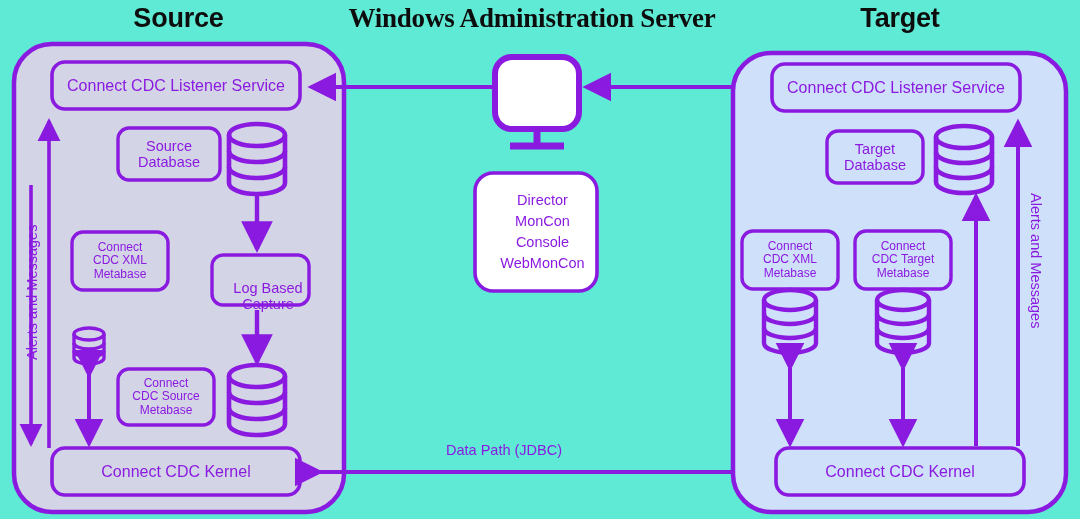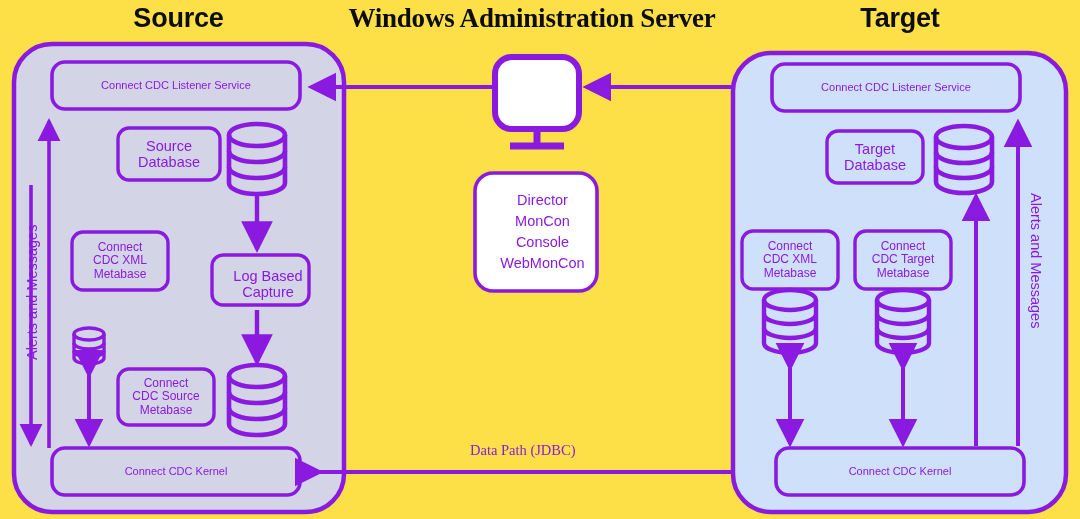--- a/index.html
+++ b/index.html
@@ -7,21 +7,21 @@
     padding: 0;
     background: #ffffff;
   }
   body {
     font-family: "Liberation Sans", sans-serif;
   }
   #stage {
     position: relative;
     width: 1080px;
     height: 519px;
-    background: #fde047;
+    background: #5eead4;
     overflow: hidden;
   }
   #svg-layer {
     position: absolute;
     left: 0;
     top: 0;
     width: 1080px;
     height: 519px;
   }
   .ttl {
@@ -39,21 +39,21 @@
     font-size: 14.5px;
     line-height: 1.12;
     text-align: center;
     white-space: pre;
     display: flex;
     align-items: center;
     justify-content: center;
     pointer-events: none;
   }
   .node-label.sm { font-size: 12px; }
-  .node-label.bigbox { font-size: 11px; }
+  .node-label.bigbox { font-size: 16px; }
   .edge-label {
     position: absolute;
     color: #8b1ae0;
     font-size: 14.5px;
     white-space: nowrap;
   }
   .vlabel {
     position: absolute;
     color: #8b1ae0;
     font-size: 14.5px;
@@ -179,21 +179,21 @@
   <div class="ttl" style="left:76px; top:3px; width:205px;">Source</div>
   <div class="ttl" style="left:262px; top:3px; width:540px;font-family:Liberation Serif, serif;">Windows Administration Server</div>
   <div class="ttl" style="left:800px; top:3px; width:200px;">Target</div>
 
   <div class="node-label bigbox" style="left:52px; top:62px; width:248px; height:47px;">Connect CDC Listener Service</div>
   <div class="node-label" style="left:118px; top:128px; width:102px; height:52px;">Source
 Database</div>
   <div class="node-label sm" style="left:72px; top:232px; width:96px; height:58px;">Connect
 CDC XML
 Metabase</div>
-  <div class="node-label" style="left:212px; top:259px; width:112px; height:50px;">Log Based
+  <div class="node-label" style="left:212px; top:271px; width:112px; height:50px;">Log Based
 Capture</div>
   <div class="node-label sm" style="left:118px; top:369px; width:96px; height:56px;">Connect
 CDC Source
 Metabase</div>
   <div class="node-label bigbox" style="left:52px; top:448px; width:248px; height:47px;">Connect CDC Kernel</div>
   <div class="vlabel up" style="left:24px; top:360px;">Alerts and Messages</div>
 
   <div class="node-label" style="left:475px; top:173px; width:135px; height:118px; line-height:1.45;border-radius:10px;">Director
 MonCon
 Console
@@ -204,15 +204,15 @@
 Database</div>
   <div class="node-label sm" style="left:742px; top:231px; width:96px; height:58px;">Connect
 CDC XML
 Metabase</div>
   <div class="node-label sm" style="left:855px; top:231px; width:96px; height:58px;">Connect
 CDC Target
 Metabase</div>
   <div class="node-label bigbox" style="left:776px; top:448px; width:248px; height:47px;">Connect CDC Kernel</div>
   <div class="vlabel down" style="left:1044px; top:193px;">Alerts and Messages</div>
 
-  <div class="edge-label" style="left:470px; top:442px;font-family:Liberation Serif, serif;">Data Path (JDBC)</div>
+  <div class="edge-label" style="left:446px; top:442px;">Data Path (JDBC)</div>
 
 </div>
 
 </body></html>

